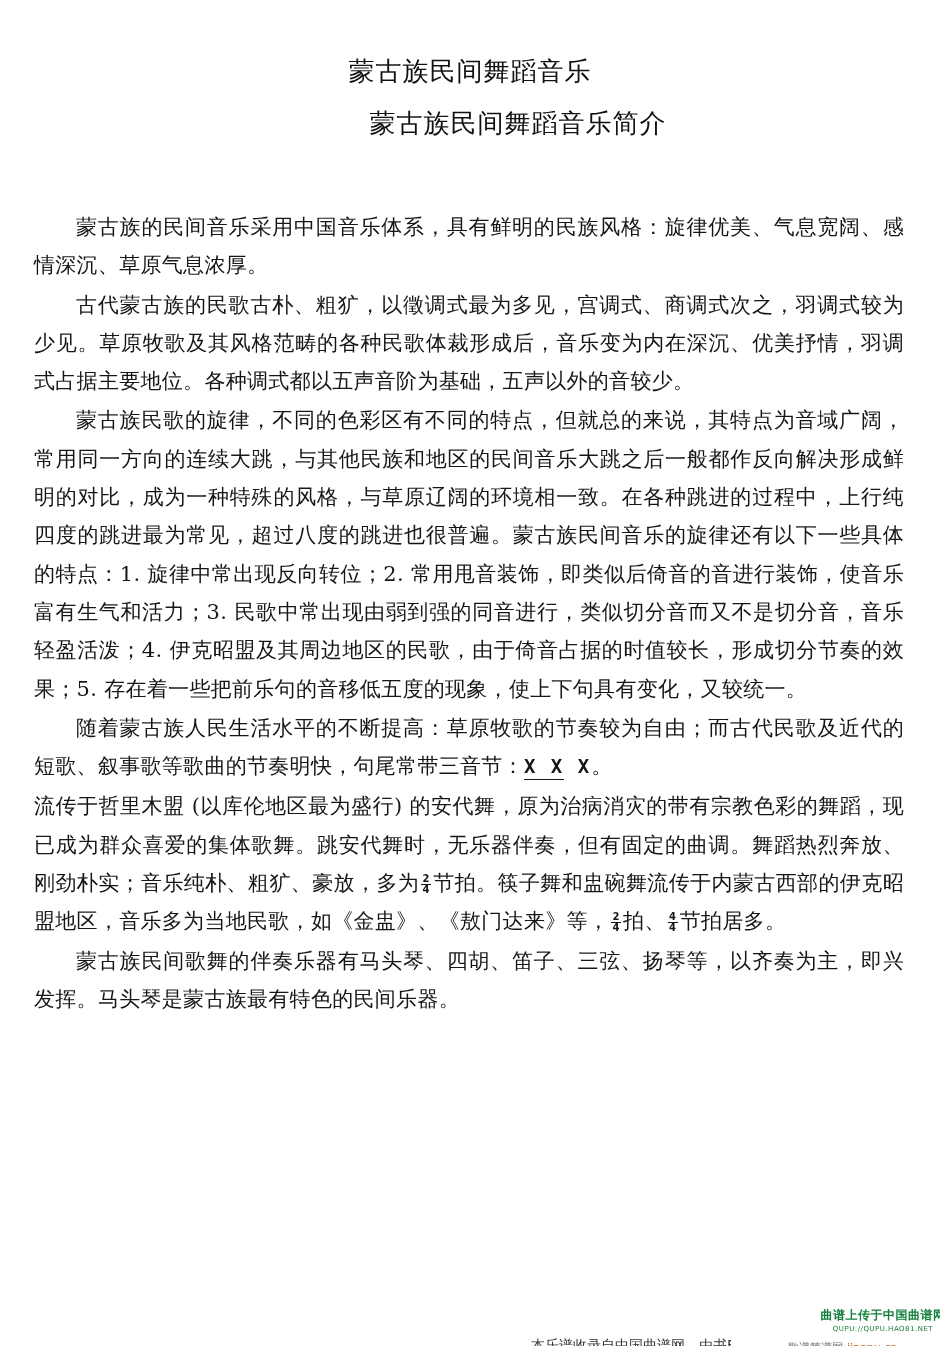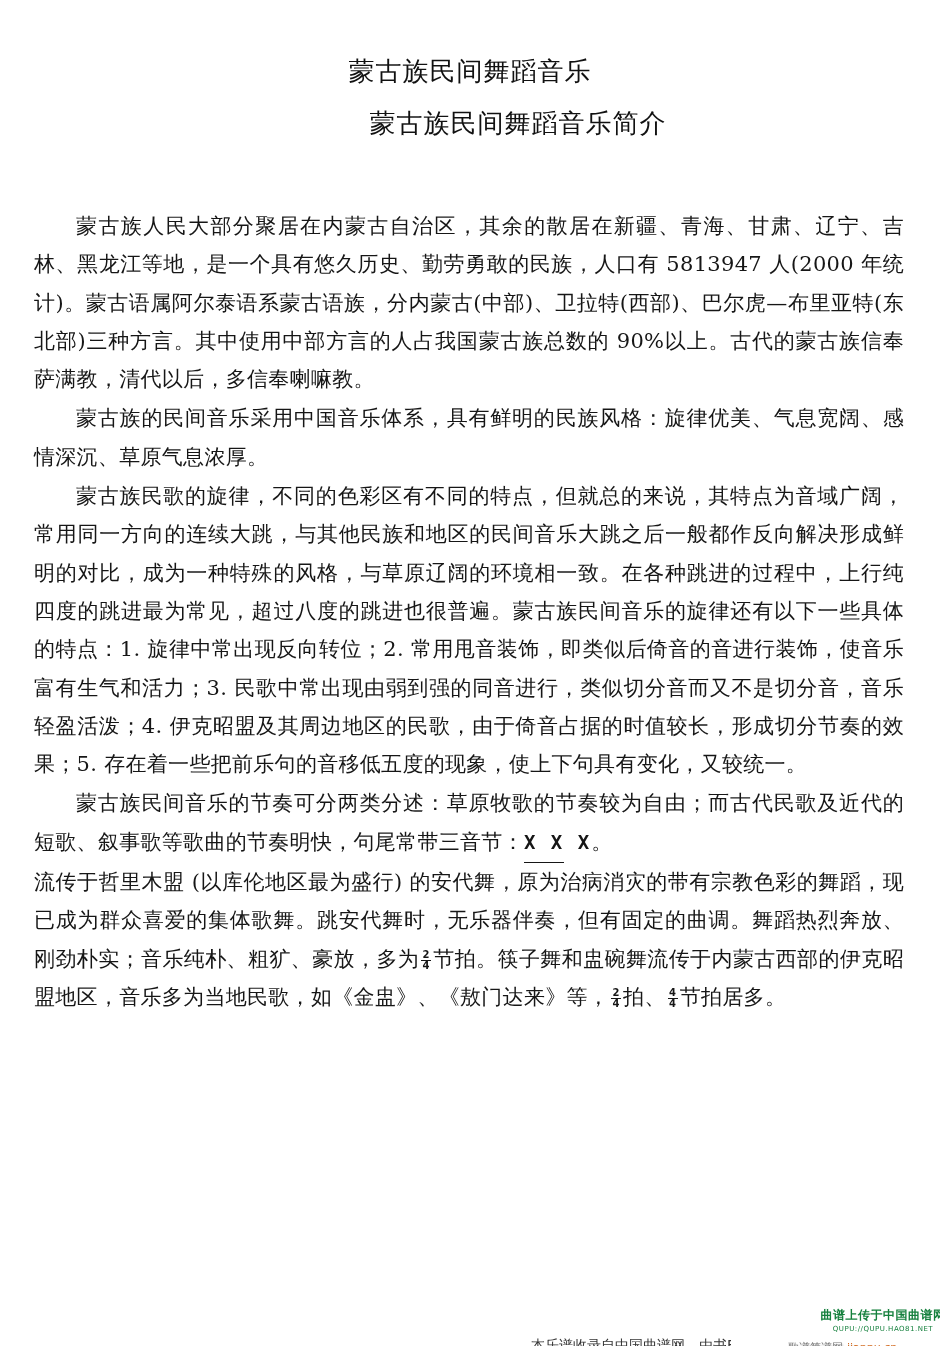--- a/index.html
+++ b/index.html
@@ -71,21 +71,21 @@
     }
     .para.gap-top { margin-top: 1px; }
     .notation {
       font-family: "DejaVu Sans Mono", "Liberation Mono", monospace;
       font-weight: bold;
       font-size: 19px;
       letter-spacing: 2px;
     }
     .notation .ul {
       border-bottom: 1.5px solid #161616;
-      padding-bottom: 9px;
+      padding-bottom: 2px;
     }
     .frac {
       display: inline-block;
       vertical-align: middle;
       font-family: "DejaVu Sans", "Liberation Sans", sans-serif;
       font-weight: bold;
       font-size: 10px;
       line-height: 10px;
       text-align: center;
       text-indent: 0;
@@ -134,25 +134,26 @@
   </style>
 </head>
 <body>
 
 <div class="page">
 
   <div class="title">蒙古族民间舞蹈音乐</div>
   <div class="subtitle">蒙古族民间舞蹈音乐简介</div>
 
   <div class="body-text">
-    <p class="para">蒙古族人民大部分聚居在内蒙古自治区，其余的散居在新疆、青海、甘肃、辽宁、吉林、黑龙江等地，是一个具有悠久历史、勤劳勇敢的民族，人口有 5813947 人(2000 年统计)。蒙古语属阿尔泰语系蒙古语族，分内蒙古(中部)、卫拉特(西部)、巴尔虎—布里亚特(东北部)三种方言。其中使用中部方言的人占我国蒙古族总数的 90%以上。古代的蒙古族信奉萨满教，清代以后，多信奉喇嘛教。</p>
     <p class="para gap-top">蒙古族的民间音乐采用中国音乐体系，具有鲜明的民族风格：旋律优美、气息宽阔、感情深沉、草原气息浓厚。</p>
+    <p class="para gap-top">古代蒙古族的民歌古朴、粗犷，以徵调式最为多见，宫调式、商调式次之，羽调式较为少见。草原牧歌及其风格范畴的各种民歌体裁形成后，音乐变为内在深沉、优美抒情，羽调式占据主要地位。各种调式都以五声音阶为基础，五声以外的音较少。</p>
     <p class="para gap-top">蒙古族民歌的旋律，不同的色彩区有不同的特点，但就总的来说，其特点为音域广阔，常用同一方向的连续大跳，与其他民族和地区的民间音乐大跳之后一般都作反向解决形成鲜明的对比，成为一种特殊的风格，与草原辽阔的环境相一致。在各种跳进的过程中，上行纯四度的跳进最为常见，超过八度的跳进也很普遍。蒙古族民间音乐的旋律还有以下一些具体的特点：1. 旋律中常出现反向转位；2. 常用甩音装饰，即类似后倚音的音进行装饰，使音乐富有生气和活力；3. 民歌中常出现由弱到强的同音进行，类似切分音而又不是切分音，音乐轻盈活泼；4. 伊克昭盟及其周边地区的民歌，由于倚音占据的时值较长，形成切分节奏的效果；5. 存在着一些把前乐句的音移低五度的现象，使上下句具有变化，又较统一。</p>
-    <p class="para gap-top"><span>蒙古族民间音乐的节奏可分两类分述：草原牧歌的节奏较为自由；而古代民歌及近代的短歌、叙事歌等歌曲的节奏明快，句尾常带三音节：</span><span class="notation"><span class="ul">X X</span><span> X</span></span><span>。</span></p>
+    <p class="para gap-top"><span>随着蒙古族人民生活水平的不断提高：草原牧歌的节奏较为自由；而古代民歌及近代的短歌、叙事歌等歌曲的节奏明快，句尾常带三音节：</span><span class="notation"><span class="ul">X X</span><span> X</span></span><span>。</span></p>
     <p class="para" style="text-indent:0;margin-top:2px;"><span>流传于哲里木盟 (以库伦地区最为盛行) 的安代舞，原为治病消灾的带有宗教色彩的舞蹈，现已成为群众喜爱的集体歌舞。跳安代舞时，无乐器伴奏，但有固定的曲调。舞蹈热烈奔放、刚劲朴实；音乐纯朴、粗犷、豪放，多为</span><span class="frac"><span class="num">2</span><span class="den">4</span></span><span>节拍。筷子舞和盅碗舞流传于内蒙古西部的伊克昭盟地区，音乐多为当地民歌，如《金盅》、《敖门达来》等，</span><span class="frac"><span class="num">2</span><span class="den">4</span></span><span>拍、</span><span class="frac"><span class="num">4</span><span class="den">4</span></span><span>节拍居多。</span></p>
+    <p class="para gap-top">蒙古族民间歌舞的伴奏乐器有马头琴、四胡、笛子、三弦、扬琴等，以齐奏为主，即兴发挥。马头琴是蒙古族最有特色的民间乐器。</p>
   </div>
 
   <div class="wm1">
     <div class="cn">曲谱上传于中国曲谱网</div>
     <div class="url">QUPU://QUPU.HAO81.NET</div>
   </div>
 
   <div class="footer-note">本乐谱收录自中国曲谱网，由书E</div>
 
   <div class="wm2">

